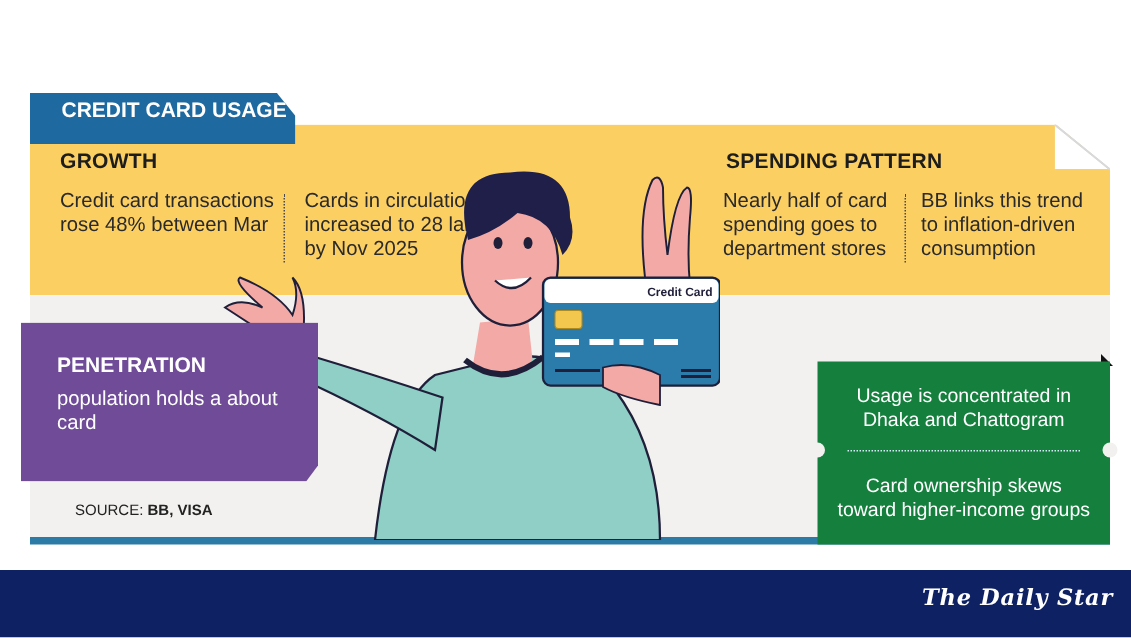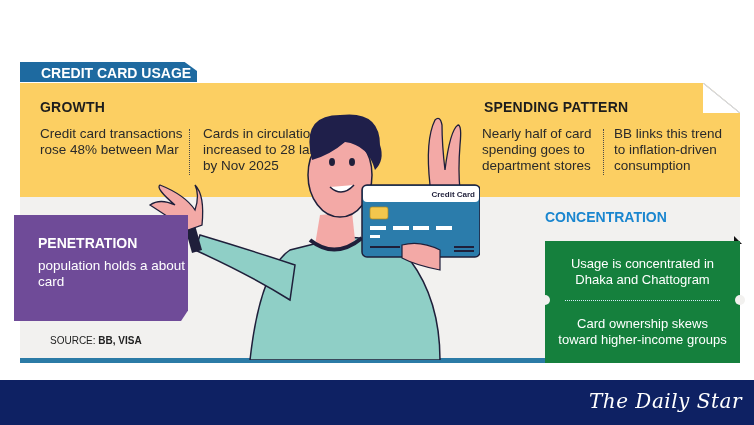--- a/index.html
+++ b/index.html
@@ -2,21 +2,21 @@
 <html><head>
   <meta charset="utf-8">
   <style>
     * { box-sizing: border-box; margin: 0; padding: 0; }
     body {
       width: 754px; height: 425px; background: #ffffff; position: relative; overflow: hidden;
       font-family: "Liberation Sans", sans-serif;
     }
     .infographic { position: absolute; left: 0; top: 0; width: 754px; height: 370px; }
     .title-tab {
-      position: absolute; left: 20px; top: 62px; height: 20px; width: 177px;
+      position: absolute; left: 20px; top: 62px; height: 34px; width: 177px;
       background: #1e6aa0; color: #fff; font-weight: bold; font-size: 14px;
       padding: 3px 0 0 21px; letter-spacing: 0px;
       clip-path: polygon(0 0, 93% 0, 100% 45%, 100% 100%, 0 100%);
       font-family: "Liberation Sans", sans-serif;
     }
     .yellow-band {
       position: absolute; left: 20px; top: 83px; width: 720px; height: 114px;
       background: #fccf62;
       clip-path: polygon(0 0, 95% 0, 100% 26%, 100% 100%, 0 100%);
     }
@@ -42,21 +42,21 @@
       position: absolute; font-weight: bold; font-size: 14px; color: #1d1d1d;
       letter-spacing: 0.2px;
     }
     .stat {
       position: absolute; font-size: 13.5px; line-height: 16px; color: #2a2a2a;
     }
     .divider-v {
       position: absolute; width: 0; border-left: 1.5px dotted #4a4a4a;
     }
     .penetration {
-      position: absolute; left: 14px; top: 215px; width: 174px; height: 106px;
+      position: absolute; left: 14px; top: 215px; width: 198px; height: 106px;
       background: #6f4b98;
       clip-path: polygon(0 0, 100% 0, 100% 90%, 96% 100%, 0 100%);
       color: #fff;
     }
     .penetration .head { position: absolute; left: 24px; top: 20px; font-weight: bold; font-size: 14px; }
     .penetration .body { position: absolute; left: 24px; top: 43px; font-size: 13.5px; line-height: 16px; width: 175px; }
     .source { position: absolute; left: 50px; top: 335px; font-size: 10px; color: #222; text-align: right; }
     .source b { font-weight: bold; }
     .conc-head {
       position: absolute; left: 545px; top: 209px; font-weight: bold; font-size: 14px; color: #1a86cf;
@@ -75,21 +75,21 @@
     .conc-box .item2 { position: absolute; left: 0; right: 0; top: 75px; font-size: 13px; line-height: 16px; }
     .conc-corner {
       position: absolute; left: 734px; top: 236px; width: 8px; height: 8px; background: #111;
       clip-path: polygon(0 0, 100% 100%, 0 100%);
     }
     .footer {
       position: absolute; left: 0; top: 380px; width: 754px; height: 45px; background: #0e2163;
     }
     .footer .logo {
       position: absolute; right: 12px; top: 9px; color: #fff; font-family: "DejaVu Serif", serif;
-      font-size: 20px; font-weight: normal; letter-spacing: 0.5px; font-style: italic;
+      font-size: 15px; font-weight: bold; letter-spacing: 0.5px; font-style: italic;
     }
     .illustration { position: absolute; left: 140px; top: 100px; width: 340px; height: 260px; }
     .card-label { font-family: "Liberation Sans", sans-serif; font-weight: bold; }
   </style>
 </head>
 <body>
 
 <div class="infographic">
 
   <div class="yellow-band"></div>
@@ -175,21 +175,20 @@
       <div>population holds a about</div>
       <div>card</div>
     </div>
   </div>
 
   <div class="source">
     <span>SOURCE:</span>
     <b>BB, VISA</b>
   </div>
 
-  <div class="conc-head">CONCENTRATION</div>
   <div class="conc-corner"></div>
   <div class="conc-box">
     <div class="notch-l"></div>
     <div class="notch-r"></div>
     <div class="item1">
       <div>Usage is concentrated in</div>
       <div>Dhaka and Chattogram</div>
     </div>
     <div class="sep"></div>
     <div class="item2">

